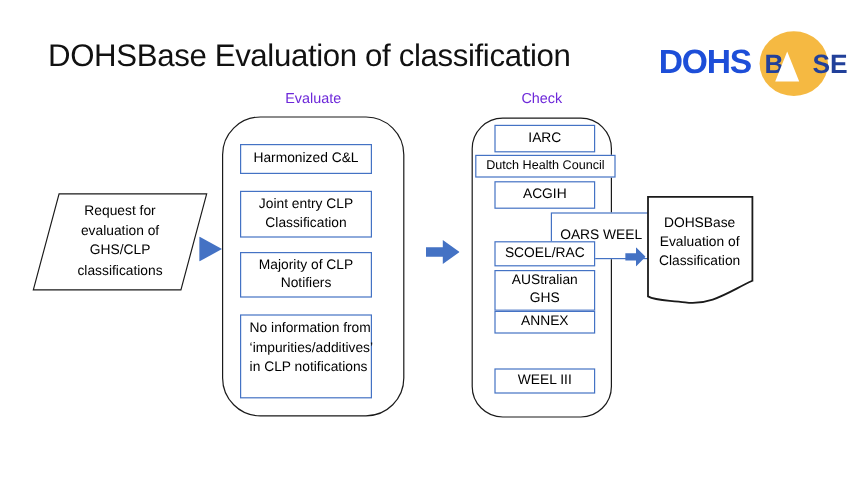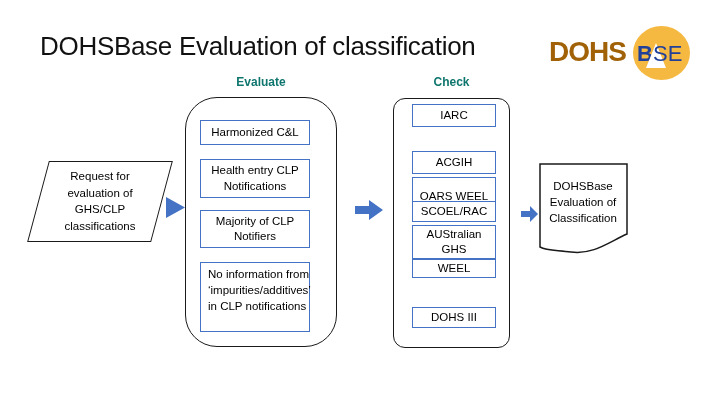--- a/index.html
+++ b/index.html
@@ -18,65 +18,65 @@
   }
 
   
   .logo { position: absolute; left: 549px; top: 25px; width: 145px; height: 58px; }
   .logo-circle {
     position: absolute; left: 84px; top: 1px; width: 57px; height: 54px;
     background: #f5b942; border-radius: 50%;
   }
   .logo-dohs {
     position: absolute; left: 0; top: 13px;
-    font-size: 28px; font-weight: 700; color: #a16207;
+    font-size: 28px; font-weight: 700; color: #1d4ed8;
     letter-spacing: -1px; line-height: 1; text-align: center;
   }
   .logo-b {
     position: absolute; left: 88px; top: 18px;
     font-size: 22px; font-weight: 700; color: #21409a; line-height: 1;
   }
   .logo-a-triangle {
     position: absolute; left: 97px; top: 18px;
     width: 0; height: 0;
     border-left: 10px solid transparent;
     border-right: 10px solid transparent;
     border-bottom: 25px solid #ffffff;
   }
   .logo-se {
-    position: absolute; left: 104px; top: 18px;
-    font-size: 22px; font-weight: 400; color: #21409a; line-height: 1;
+    position: absolute; left: 128px; top: 18px;
+    font-size: 22px; font-weight: 700; color: #21409a; line-height: 1;
   }
 
   
   .parallelogram {
     position: absolute; left: 38px; top: 161px; width: 124px; height: 81px;
     border: 1.5px solid #1a1a1a; background: #fff;
     transform: skewX(-15deg);
     display: flex; align-items: center; justify-content: center;
   }
   .parallelogram-text {
     transform: skewX(15deg);
     font-size: 11.5px; line-height: 1.45; color: #000;
     text-align: center; width: 112px;
   }
 
   .stage-label {
     position: absolute; top: 75px;
-    font-size: 12px; font-weight: 700; color: #0f766e; text-align: center;
+    font-size: 12px; font-weight: 400; color: #6d28d9; text-align: center;
   }
   .evaluate-label { left: 185px; width: 152px; }
   .check-label  { left: 393px; width: 117px; }
 
   .rounded-group {
     position: absolute; background: #fff;
     border: 1.5px solid #1a1a1a;
   }
   .evaluate-group { left: 185px; top: 97px; width: 152px; height: 250px; border-radius: 32px; }
-  .check-group    { left: 393px; top: 98px; width: 117px; height: 250px; border-radius: 12px; }
+  .check-group    { left: 393px; top: 98px; width: 117px; height: 250px; border-radius: 26px; }
 
   .item-box {
     position: absolute; background: #fff;
     border: 1.3px solid #4472c4; color: #000;
     display: flex; align-items: center; justify-content: center;
     text-align: center; font-size: 11.5px; line-height: 1.33;
   }
 
   
   .ebox   { left: 14px; width: 110px; }
@@ -84,21 +84,21 @@
   .ebox-1 { top: 61px;  height: 39px; }
   .ebox-2 { top: 112px; height: 38px; }
   .ebox-3 { top: 164px; height: 70px; justify-content: flex-start; align-items: flex-start;
             text-align: left; padding: 4px 16px 0 7px; line-height: 1.38; }
 
   
   .cbox   { left: 18px; width: 84px; }
   .cbox-0 { top: 5px;   height: 23px; }
   .cbox-1 { top: 30px;  height: 19px; left: 2px; width: 117px; font-size: 10.5px; }
   .cbox-2 { top: 52px;  height: 23px; }
-  .cbox-3 { top: 78px;  height: 39px; }
+  .cbox-3 { top: 78px;  height: 39px; margin-left: 47px; }
   .cbox-4 { top: 102px; height: 21px; }
   .cbox-5 { top: 126px; height: 34px; }
   .cbox-6 { top: 160px; height: 19px; }
   .cbox-7 { top: 182px; height: 20px; }
   .cbox-8 { top: 208px; height: 21px; }
 
   .flow-arrow { position: absolute; }
   .arrow-1 { left: 166px; top: 197px; }
   .arrow-2 { left: 355px; top: 200px; }
   .arrow-3 { left: 521px; top: 206px; }
@@ -128,38 +128,39 @@
     <div class="parallelogram-text">Request for evaluation of GHS/CLP classifications</div>
   </div>
 
   <svg class="flow-arrow arrow-1" width="19" height="21" viewBox="0 0 19 21">
     <polygon points="0,0 19,10.5 0,21" fill="#4472c4"></polygon>
   </svg>
 
   <div class="stage-label evaluate-label">Evaluate</div>
   <div class="rounded-group evaluate-group">
     <div class="item-box ebox ebox-0">Harmonized C&amp;L</div>
-    <div class="item-box ebox ebox-1">Health entry CLP Notifications</div>
+    <div class="item-box ebox ebox-1">Joint entry CLP Classification</div>
     <div class="item-box ebox ebox-2">Majority of CLP Notifiers</div>
     <div class="item-box ebox ebox-3">No information from ‘impurities/additives’ in CLP notifications</div>
   </div>
 
   <svg class="flow-arrow arrow-2" width="28" height="20" viewBox="0 0 28 20">
     <path d="M0,6 H14 V0 L28,10 L14,20 V14 H0 Z" fill="#4472c4"></path>
   </svg>
 
   <div class="stage-label check-label">Check</div>
   <div class="rounded-group check-group">
     <div class="item-box cbox cbox-0">IARC</div>
+    <div class="item-box cbox cbox-1">Dutch Health Council</div>
     <div class="item-box cbox cbox-2">ACGIH</div>
     <div class="item-box cbox cbox-3">OARS WEEL</div>
     <div class="item-box cbox cbox-4">SCOEL/RAC</div>
     <div class="item-box cbox cbox-5">AUStralian GHS</div>
-    <div class="item-box cbox cbox-6">WEEL</div>
-    <div class="item-box cbox cbox-8">DOHS III</div>
+    <div class="item-box cbox cbox-6">ANNEX</div>
+    <div class="item-box cbox cbox-8">WEEL III</div>
   </div>
 
   <svg class="flow-arrow arrow-3" width="17" height="16" viewBox="0 0 17 16">
     <path d="M0,5 H9 V0 L17,8 L9,16 V11 H0 Z" fill="#4472c4"></path>
   </svg>
 
   <svg class="doc-shape" width="90" height="94" viewBox="0 0 90 94">
     <path d="M1,1 L88,1 L88,71 C70,79 54,92 32,89 C19,87 8,88 1,84 Z" fill="#ffffff" stroke="#1a1a1a" stroke-width="1.5"></path>
   </svg>
   <div class="doc-text">DOHSBase Evaluation of Classification</div>

